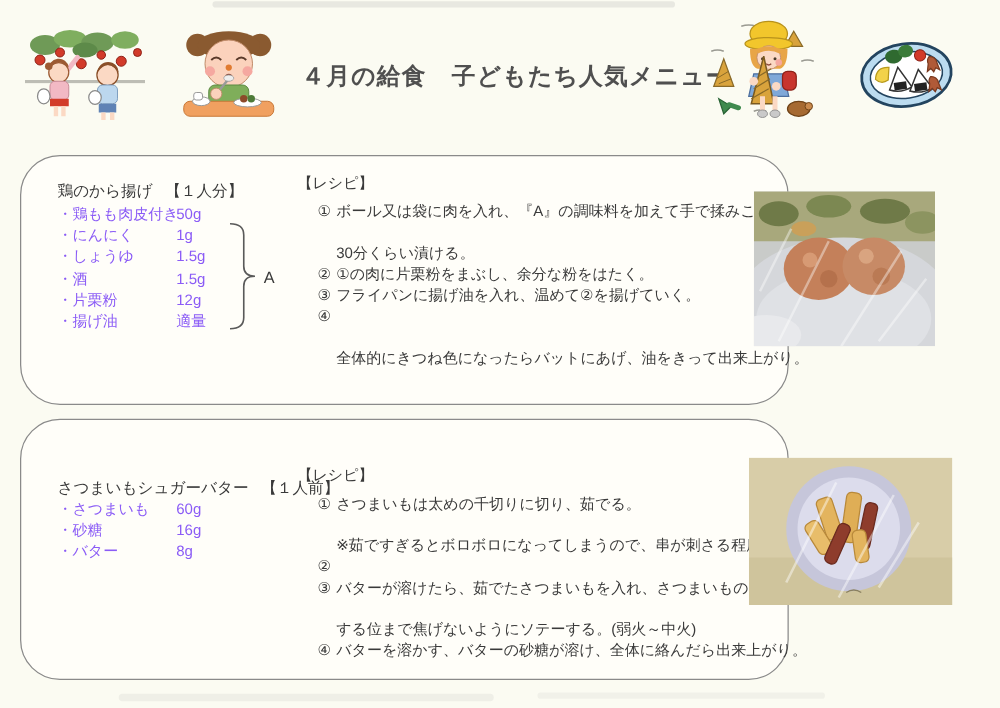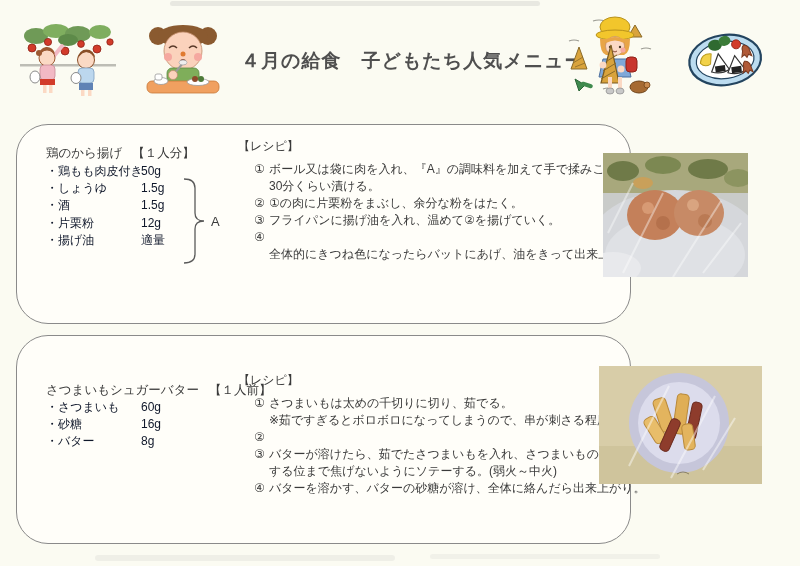--- a/index.html
+++ b/index.html
@@ -19,36 +19,36 @@
   .card { position:absolute; left:16px; width:615px; background:#fffef9;
           border:1.2px solid #8a8a8a; border-radius:32px; }
   #card-karaage { top:124px; height:200px; }
   #card-sweetpotato { top:335px; height:209px;padding-left:37px; }
 
   .recipe-name { position:absolute; left:29px; font-size:12.5px; color:#3a3a3a; white-space:nowrap; }
   .recipe-name .serving { margin-left:10px; }
   #card-karaage .recipe-name { top:20px; }
   #card-sweetpotato .recipe-name { top:46px; }
 
-  .ing-list { position:absolute; left:29px; font-size:12px; color:#0f172a; line-height:17.2px; }
+  .ing-list { position:absolute; left:29px; font-size:12px; color:#8b5cf6; line-height:17.2px; }
   #card-karaage .ing-list { top:38px; }
   #card-sweetpotato .ing-list { top:63px; }
   .ing-row { display:flex; white-space:nowrap; }
   .ing-name { width:95px; }
   .ing-amt { width:60px; }
 
   .group-bracket { position:absolute; left:165px; top:50px; }
 
   .steps { position:absolute; left:221px; font-size:12px; color:#3a3a3a; line-height:17px; }
   #card-karaage .steps { top:13px; }
   #card-sweetpotato .steps { top:36px; }
   .steps-heading { margin-bottom:6px; }
   .step { display:flex; padding-left:16px; white-space:nowrap; }
   .step .num { width:15px; flex:none; }
-  .step-cont { padding-left:31px; white-space:nowrap; }
+  .step-cont { padding-left:31px; white-space:nowrap;margin-top:16px; }
 
   .photo { position:absolute; overflow:hidden; }
   #photo-karaage { left:586px; top:28px; width:145px; height:124px; }
   #photo-sweetpotato { left:582px; top:30px; width:163px; height:118px; }
 </style>
 </head>
 <body>
 
 <div id="page">
 
@@ -186,20 +186,24 @@
     <div class="recipe-name">
       <span>鶏のから揚げ</span><span class="serving">【１人分】</span>
     </div>
 
     <div class="ing-list">
       <div class="ing-row">
           <span class="ing-name">・鶏もも肉皮付き</span>
           <span class="ing-amt">50g</span>
         </div>
       <div class="ing-row">
+          <span class="ing-name">・にんにく</span>
+          <span class="ing-amt">1g</span>
+        </div>
+      <div class="ing-row">
           <span class="ing-name">・しょうゆ</span>
           <span class="ing-amt">1.5g</span>
         </div>
       <div class="ing-row">
           <span class="ing-name">・酒</span>
           <span class="ing-amt">1.5g</span>
         </div>
       <div class="ing-row">
           <span class="ing-name">・片栗粉</span>
           <span class="ing-amt">12g</span>

